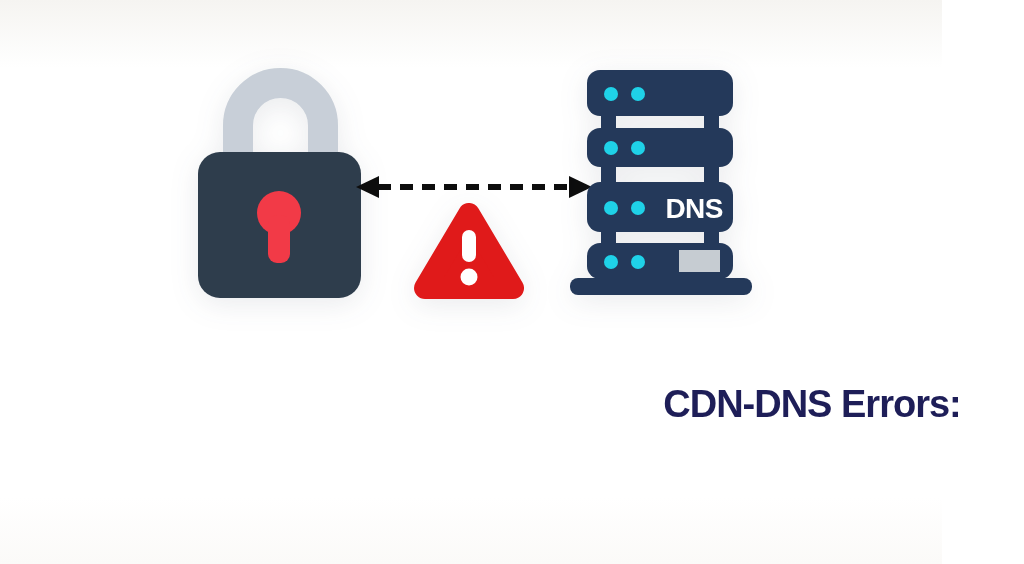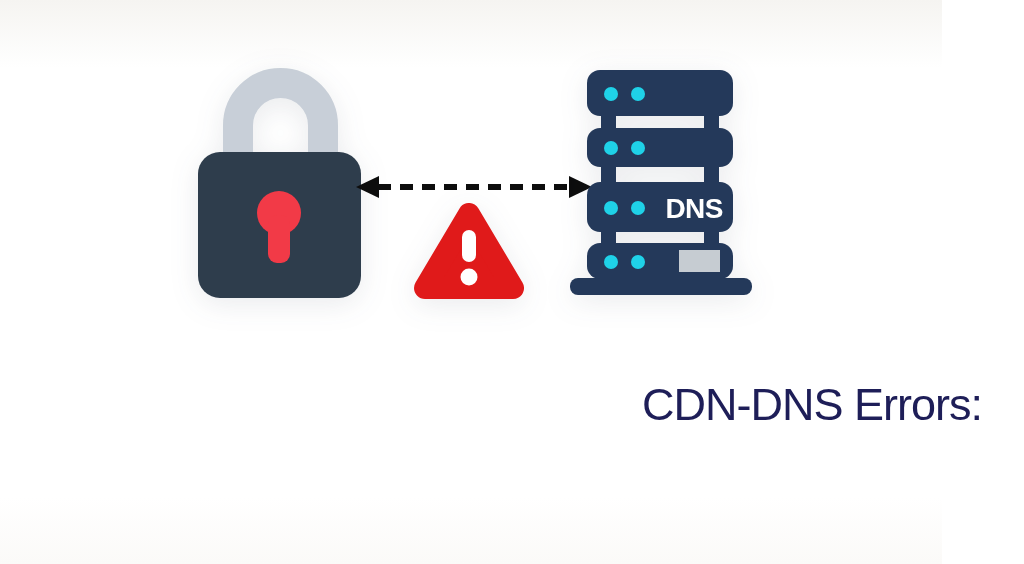--- a/index.html
+++ b/index.html
@@ -23,22 +23,22 @@
     width:942px;height:564px;
     background:linear-gradient(180deg, var(--bg-top) 0%, var(--bg-main) 12%, var(--bg-main) 88%, #fbfaf8 100%);
   }
   .abs{position:absolute;}
   svg{display:block;overflow:visible;}
   .soft{filter:drop-shadow(0 6px 14px rgba(45,55,75,0.10));}
   .title-block{
     left:600px;top:381px;width:424px;
     text-align:center;
     color:var(--title-navy);
-    font-weight:normal;
-    font-size:45px;
+    font-weight:bold;
+    font-size:38px;
     line-height:47px;
     letter-spacing:-1px;
   }
   .dns-label{
     font-family:"Liberation Sans", sans-serif;
     font-weight:bold;
     font-size:28px;
     letter-spacing:-0.5px;
   }
 </style>

